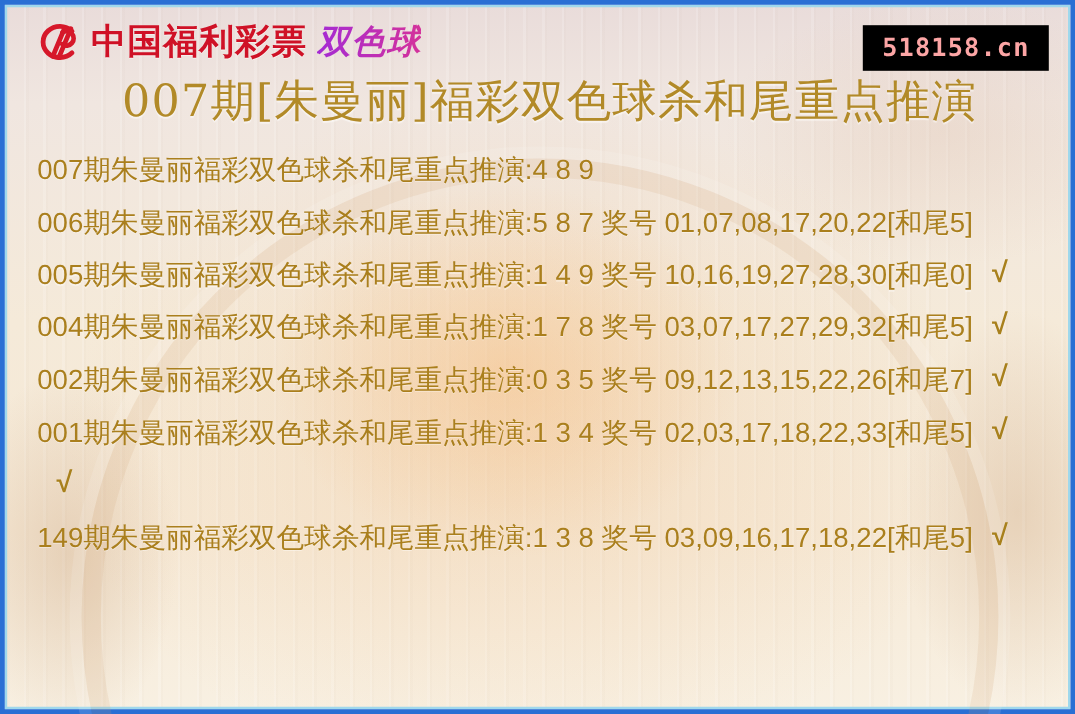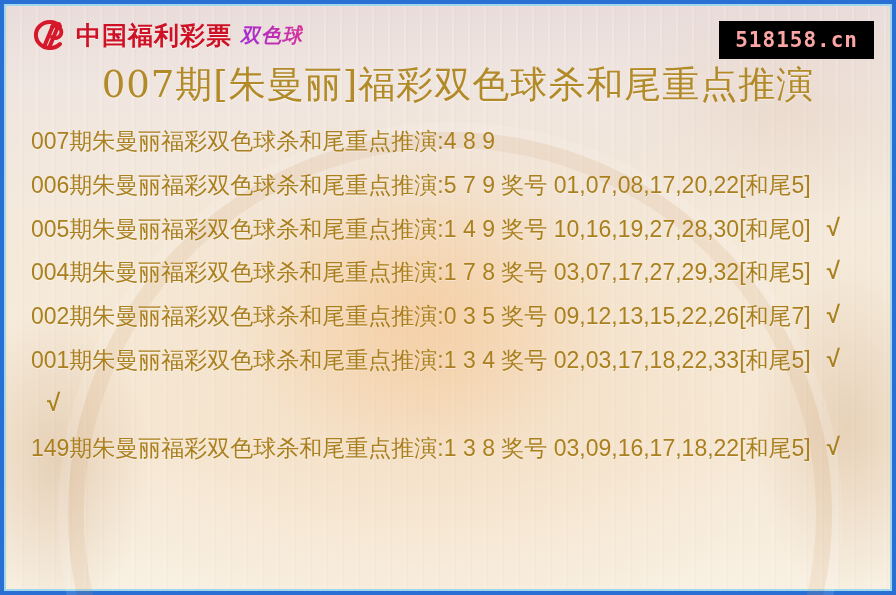--- a/index.html
+++ b/index.html
@@ -32,26 +32,26 @@
 
   .topbar{
     position:absolute;left:0;top:0;width:100%;height:58px;
   }
   .logo{
     position:absolute;left:26px;top:12px;height:38px;
     display:flex;align-items:center;gap:8px;
   }
   .emblem{display:inline-block;width:38px;height:36px;}
   .brand{
-    font-size:25px;font-weight:bold;color:#cf1126;
+    font-size:29px;font-weight:bold;color:#cf1126;
     letter-spacing:1px;
     text-shadow:0 1px 0 rgba(255,255,255,0.5);
   }
   .product{
-    font-size:20px;font-weight:bold;font-style:italic;color:#9b2fd0;
+    font-size:28px;font-weight:bold;font-style:italic;color:#9b2fd0;
     letter-spacing:1px;
     background:linear-gradient(90deg,#a42bd4,#d4329b);
     -webkit-background-clip:text;background-clip:text;
     -webkit-text-fill-color:transparent;
   }
   .badge{
     position:absolute;right:18px;top:17px;
     background:#000;color:#fca5a5;
     font-family:"DejaVu Sans Mono",monospace;
     font-weight:bold;font-size:21px;
@@ -109,21 +109,21 @@
 
   <h1 class="title">007期[朱曼丽]福彩双色球杀和尾重点推演</h1>
 
   <div class="rows">
     <div class="row">
       <span class="row-text">007期朱曼丽福彩双色球杀和尾重点推演:4 8 9</span>
       <span class="row-check"></span>
     </div>
 
     <div class="row">
-      <span class="row-text">006期朱曼丽福彩双色球杀和尾重点推演:5 7 9 奖号 01,07,08,17,20,22[和尾5]</span>
+      <span class="row-text">006期朱曼丽福彩双色球杀和尾重点推演:5 8 7 奖号 01,07,08,17,20,22[和尾5]</span>
       <span class="row-check"></span>
     </div>
 
     <div class="row">
       <span class="row-text">005期朱曼丽福彩双色球杀和尾重点推演:1 4 9 奖号 10,16,19,27,28,30[和尾0]</span>
       <span class="row-check">√</span>
     </div>
 
     <div class="row">
       <span class="row-text">004期朱曼丽福彩双色球杀和尾重点推演:1 7 8 奖号 03,07,17,27,29,32[和尾5]</span>

